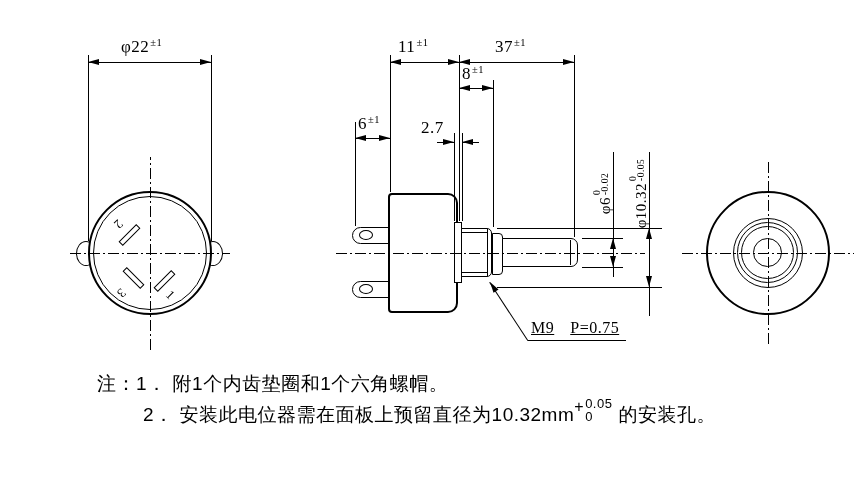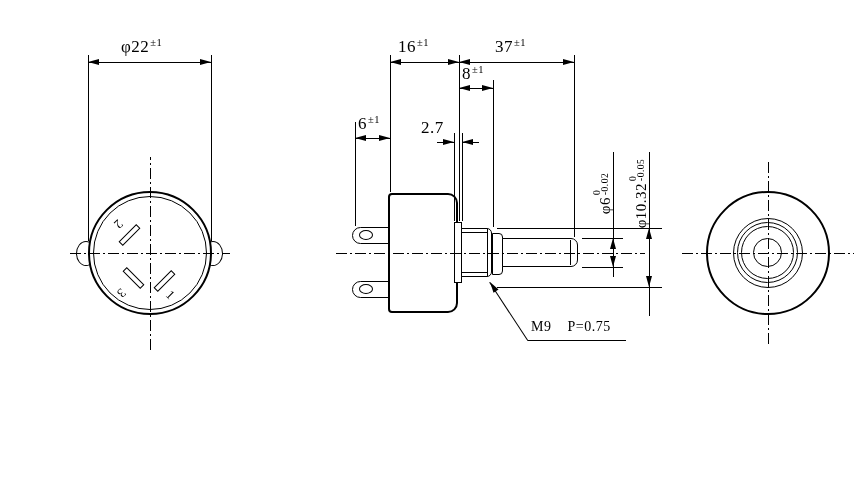--- a/index.html
+++ b/index.html
@@ -20,21 +20,21 @@
   .ar-d{border-left:3px solid transparent;border-right:3px solid transparent;border-top:11px solid #000;}
   .dimtext{position:absolute;font-size:17px;white-space:nowrap;letter-spacing:0.5px;}
   .tolsup{font-size:10.5px;position:relative;top:-6px;margin-left:1px;}
   .dstack{display:inline-block;font-size:9.5px;line-height:8px;text-align:left;vertical-align:2px;margin-left:2px;}
   .rot90{transform:rotate(-90deg);text-align:center;}
   .slot{position:absolute;width:25px;height:6px;border:1.5px solid #000;background:#fff;box-sizing:border-box;}
   .tnum{position:absolute;font-size:13px;}
   .notes{position:absolute;font-family:"Liberation Sans","DejaVu Sans",sans-serif;font-size:19px;letter-spacing:0.5px;white-space:nowrap;}
   .nplus{font-size:16px;vertical-align:9px;}
   .nstack{display:inline-block;font-size:13px;line-height:13px;text-align:left;vertical-align:0px;margin:0 6px 0 1px;}
-  .mtext{position:absolute;font-size:14px;white-space:nowrap;letter-spacing:0.5px;}
+  .mtext{position:absolute;font-size:16px;white-space:nowrap;letter-spacing:0.5px;text-decoration:underline;}
 </style>
 </head>
 <body>
 
 <div id="stage">
 
   <div class="part circ" style="left:76px;top:241px;width:20px;height:25px;"></div>
   <div class="part circ" style="left:203px;top:241px;width:20px;height:25px;"></div>
   <div class="part circ thick" style="left:88px;top:191px;width:124px;height:124px;"></div>
   <div class="part circ" style="left:93px;top:196px;width:114px;height:114px;"></div>
@@ -80,21 +80,21 @@
 
   <div class="cl-h" style="left:336px;top:253px;width:309px;"></div>
 
   <div class="ln" style="left:390px;top:55px;width:1px;height:137px;"></div>
   <div class="ln" style="left:459px;top:55px;width:1px;height:166px;"></div>
   <div class="ln" style="left:574px;top:55px;width:1px;height:182px;"></div>
   <div class="ln" style="left:390px;top:62px;width:69px;height:1px;"></div>
   <div class="ar ar-l" style="left:390px;top:59px;"></div>
   <div class="ar ar-r" style="left:448px;top:59px;"></div>
   <div class="dimtext" style="left:398px;top:37px;">
-    <span>16</span><span class="tolsup">±1</span>
+    <span>11</span><span class="tolsup">±1</span>
   </div>
   <div class="ln" style="left:459px;top:62px;width:115px;height:1px;"></div>
   <div class="ar ar-l" style="left:459px;top:59px;"></div>
   <div class="ar ar-r" style="left:563px;top:59px;"></div>
   <div class="dimtext" style="left:495px;top:37px;">
     <span>37</span><span class="tolsup">±1</span>
   </div>
 
   <div class="ln" style="left:493px;top:80px;width:1px;height:147px;"></div>
   <div class="ln" style="left:459px;top:88px;width:34px;height:1px;"></div>
@@ -148,14 +148,20 @@
   </div>
 
   <div class="part circ thick" style="left:706px;top:191px;width:124px;height:124px;"></div>
   <div class="part circ" style="left:733px;top:218px;width:70px;height:70px;"></div>
   <div class="part circ" style="left:737px;top:222px;width:61px;height:61px;"></div>
   <div class="part circ" style="left:741px;top:226px;width:53px;height:53px;"></div>
   <div class="part circ" style="left:753px;top:238px;width:29px;height:29px;"></div>
   <div class="cl-v" style="left:768px;top:162px;height:182px;"></div>
   <div class="cl-h" style="left:682px;top:253px;width:172px;"></div>
 
+  <div class="notes" style="left:97px;top:371px;">
+    <span>注：</span><span style="margin-right:6px;">1．</span><span>附1个内齿垫圈和1个六角螺帽。</span>
+  </div>
+  <div class="notes" style="left:143px;top:397px;">
+    <span style="margin-right:6px;">2．</span><span>安装此电位器需在面板上预留直径为10.32mm</span><span class="nplus">+</span><span class="nstack"><span style="display:block;">0.05</span><span style="display:block;">0</span></span><span>的安装孔。</span>
+  </div>
 
 </div>
 
 </body></html>

